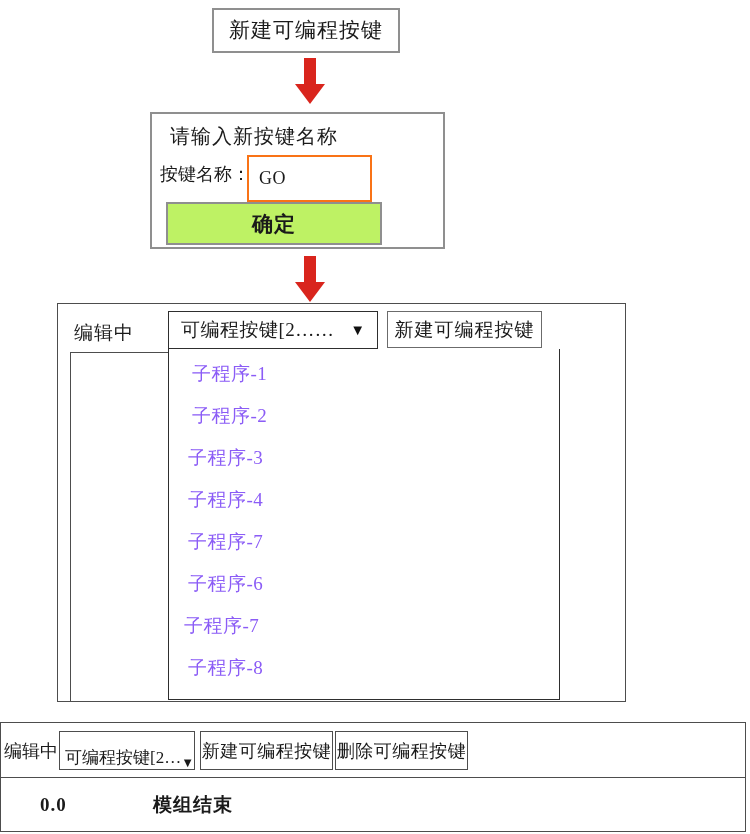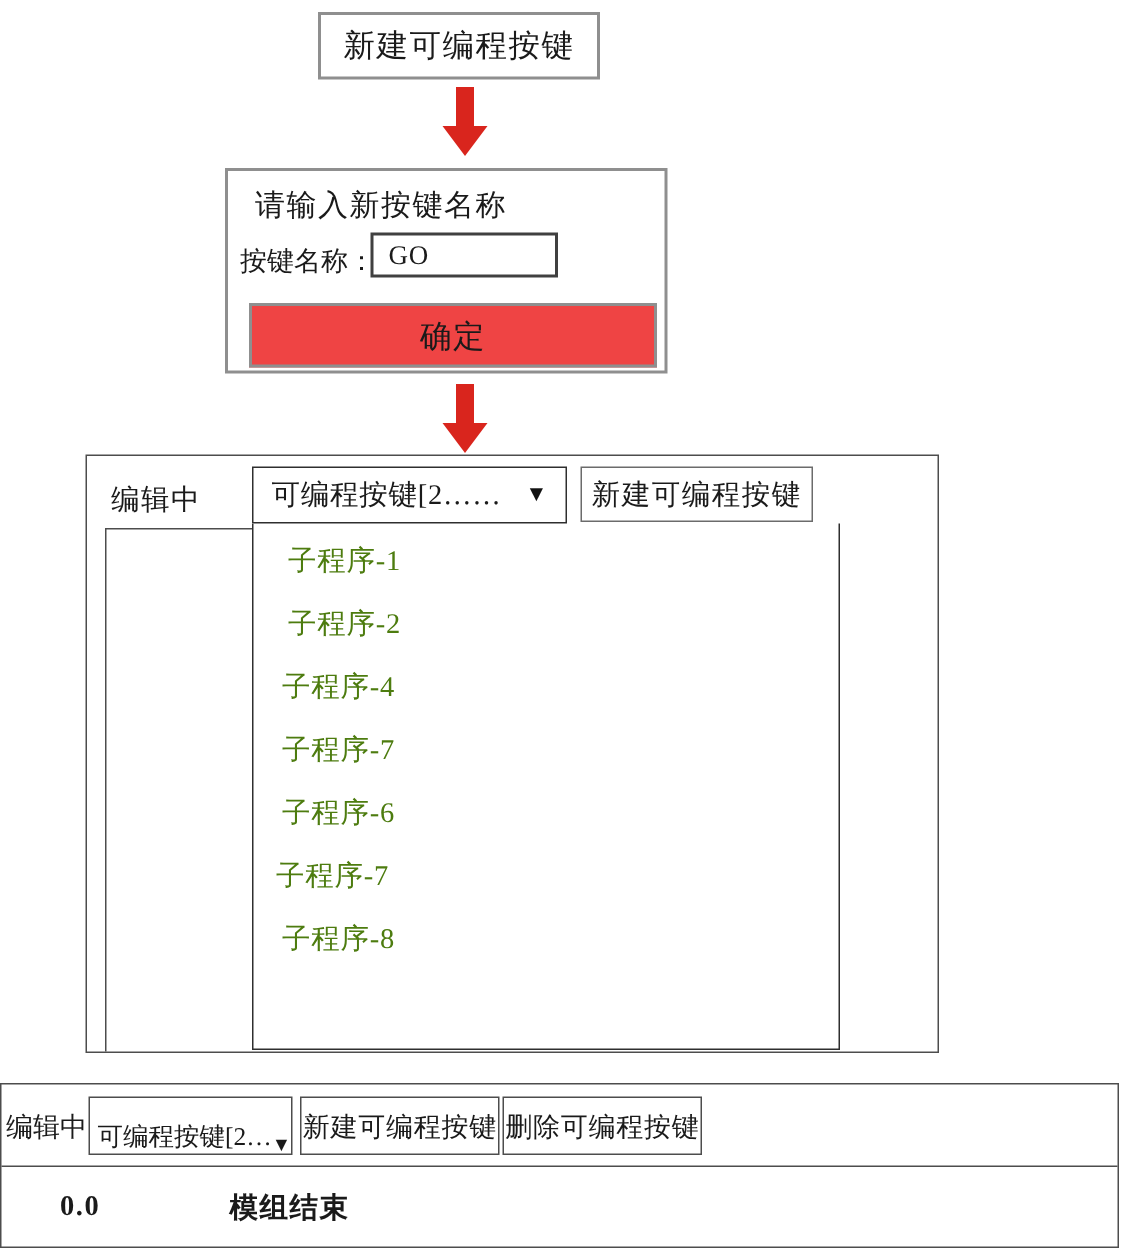--- a/index.html
+++ b/index.html
@@ -74,41 +74,42 @@
   #dialog-field-label {
     position: absolute;
     left: 8px; top: 48px;
     font-size: 18px;
     letter-spacing: 0px;
     white-space: nowrap;
   }
   #name-input {
     position: absolute;
     left: 95px; top: 41px;
-    width: 125px; height: 30px;
-    box-sizing: border-box;
-    border: 2px solid #404040;
+    width: 125px; height: 47px;
+    box-sizing: border-box;
+    border: 2px solid #f97316;
     background: #ffffff;
     display: flex;
     align-items: center;
     padding-left: 10px;
   }
   #name-input-value {
     font-size: 18px;
     font-family: "Liberation Serif", "DejaVu Serif", serif;
     letter-spacing: 0.5px;
   }
   #dialog-buttons {
     position: absolute;
     left: 14px; top: 88px;
-    width: 272px; height: 43px;
+    width: 216px; height: 43px;
     box-sizing: border-box;
     border: 2px solid #8f8f8f;
-    background: #ef4444;
-    display: flex;
+    background: #bef264;
+    display: flex;
+    font-weight: bold;
   }
   .dlg-btn {
     flex: 1 1 50%;
     display: flex;
     align-items: center;
     justify-content: center;
     font-size: 21px;
     letter-spacing: 1px;
     box-sizing: border-box;
   }
@@ -192,21 +193,21 @@
     z-index: 3;
     padding-top: 4px;
   }
   .dd-item {
     height: 42px;
     display: flex;
     align-items: center;
     font-size: 19px;
     letter-spacing: 0.5px;
     white-space: nowrap;
-    color: #4d7c0f;
+    color: #8b5cf6;
   }
   .ind-0 { padding-left: 15px; }
   .ind-1 { padding-left: 23px; }
   .ind-2 { padding-left: 19px; }
 
   
   #bottom-frame {
     position: absolute;
     left: 0px; top: 722px;
     width: 746px; height: 110px;
@@ -325,20 +326,21 @@
     <div id="panel-new-button">新建可编程按键</div>
 
     <div id="combo">
       <span id="combo-text">可编程按键[2……</span>
       <span id="combo-caret">▼</span>
     </div>
 
     <div id="dropdown">
         <div class="dd-item ind-1">子程序-1</div>
         <div class="dd-item ind-1">子程序-2</div>
+        <div class="dd-item ind-2">子程序-3</div>
         <div class="dd-item ind-2">子程序-4</div>
         <div class="dd-item ind-2">子程序-7</div>
         <div class="dd-item ind-2">子程序-6</div>
         <div class="dd-item ind-0">子程序-7</div>
         <div class="dd-item ind-2">子程序-8</div>
       </div>
   </div>
 
   <div id="bottom-frame">
     <div id="bottom-toolbar">

